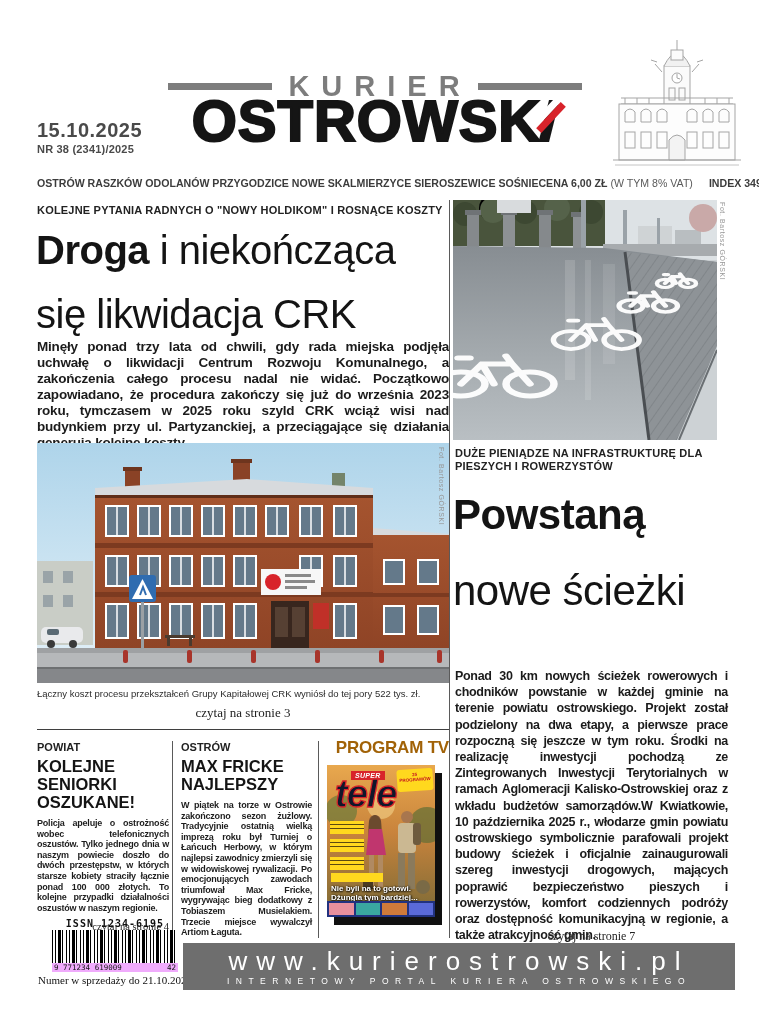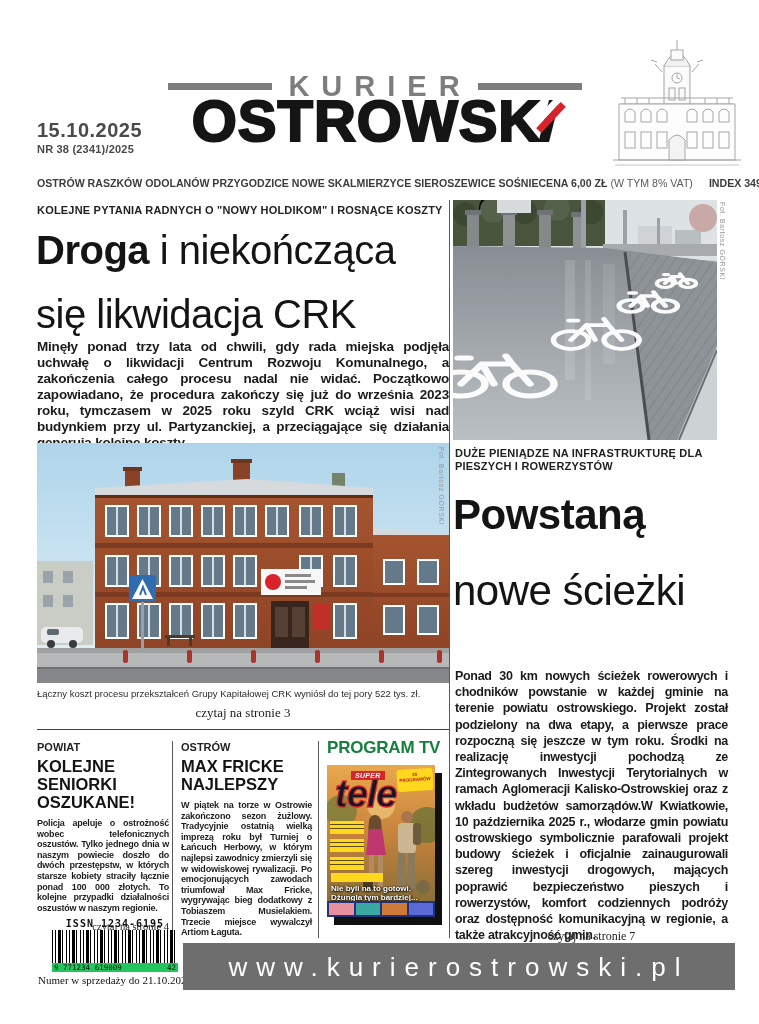--- a/index.html
+++ b/index.html
@@ -63,21 +63,21 @@
              letter-spacing:-.2px;color:#1d1d1d;}
   .brief .rm{margin-top:8px;font-family:"Liberation Serif","DejaVu Serif",serif;font-size:10.5px;text-align:right;color:#222;}
   .brief1{left:37px;width:132px;}
   .brief2{left:181px;width:131px;}
   .col-div{top:741px;width:1px;height:197px;background:#5a5a5a;}
   .cd1{left:172px;}
   .cd2{left:318px;}
 
   
   .tvbox{left:327px;top:738px;width:122px;}
-  .tv-header{font-size:17px;font-weight:800;letter-spacing:-.2px;color:#15803d;}
+  .tv-header{font-size:17px;font-weight:800;letter-spacing:-.2px;color:#a16207;text-align:right;}
   .cover{position:relative;margin-top:7px;width:108px;height:152px;background:#c8833c;box-shadow:7px 8px 0 #101010;overflow:hidden;}
   .cover svg{position:absolute;left:0;top:0;}
   .sup-chip{position:absolute;left:24px;top:6px;background:#d8232a;color:#fff;font-style:italic;
             font-weight:700;font-size:7px;padding:1px 4px;letter-spacing:.3px;}
   .tele{position:absolute;left:8px;top:8px;font-size:38px;font-weight:800;font-style:italic;color:#0f172a;
         -webkit-text-stroke:1.3px #d8232a;letter-spacing:-1px;}
   .starburst{position:absolute;right:2px;top:4px;width:36px;height:22px;background:#ffd81e;border-radius:3px;
              transform:rotate(-4deg);color:#c41420;font-size:4.5px;font-weight:700;text-align:center;line-height:5px;padding-top:3px;box-sizing:border-box;}
   .chip{position:absolute;left:3px;width:34px;height:13px;background:#ffd81e;
         background-image:linear-gradient(#ffd81e 3px,#5a4a10 3px,#5a4a10 4px,#ffd81e 4px,#ffd81e 7px,#5a4a10 7px,#5a4a10 8px,#ffd81e 8px);}
@@ -88,21 +88,21 @@
   .cl1{top:119px;} .cl2{top:128px;}
   .cover-strip{position:absolute;left:0;bottom:0;width:100%;height:16px;background:#22327f;display:flex;gap:2px;padding:2px;box-sizing:border-box;}
   .thumb{flex:1;height:12px;}
   .t1{background:#e8909d;} .t2{background:#3aa7a0;} .t3{background:#cf7a3a;} .t4{background:#5a6ad8;}
 
   
   .issn{left:55px;top:918px;width:120px;text-align:center;font-family:"DejaVu Sans Mono",monospace;
         font-size:10px;font-weight:700;color:#111;letter-spacing:1px;}
   .barcode{left:52px;top:930px;width:126px;height:40px;background:
      repeating-linear-gradient(90deg,#000 0 1.5px,#fff 1.5px 3px,#000 3px 4px,#fff 4px 6.5px,#000 6.5px 9px,#fff 9px 10px,#000 10px 11px,#fff 11px 14px);}
-  .bc-digits{left:52px;top:963px;width:126px;display:flex;justify-content:space-between;background:#22c55e;
+  .bc-digits{left:52px;top:963px;width:126px;display:flex;justify-content:space-between;background:#f0abfc;
              font-family:"DejaVu Sans Mono",monospace;font-size:7.5px;color:#111;padding:0 2px;box-sizing:border-box;}
   .sale{left:30px;top:974px;width:170px;text-align:center;font-family:"Liberation Serif","DejaVu Serif",serif;
         font-size:11px;color:#111;}
   .webbar{left:183px;top:943px;width:552px;height:47px;background:#6e6e6e;color:#fff;text-align:center;
           display:flex;flex-direction:column;justify-content:center;}
   .weburl{font-size:26px;letter-spacing:9px;line-height:26px;white-space:nowrap;}
   .websub{font-size:8.5px;letter-spacing:6.5px;margin-top:2px;white-space:nowrap;}
 </style>
 </head>
 <body>
@@ -490,15 +490,16 @@
   <div class="abs issn">ISSN 1234-6195</div>
   <div class="abs barcode"></div>
   <div class="abs bc-digits">
     <span>9 771234 619009</span>
     <span>42</span>
   </div>
   <div class="abs sale">Numer w sprzedaży do 21.10.2025</div>
 
   <div class="abs webbar">
     <div class="weburl">www.kurierostrowski.pl</div>
+    <div class="websub">INTERNETOWY PORTAL KURIERA OSTROWSKIEGO</div>
   </div>
 
 </div>
 
 </body></html>

